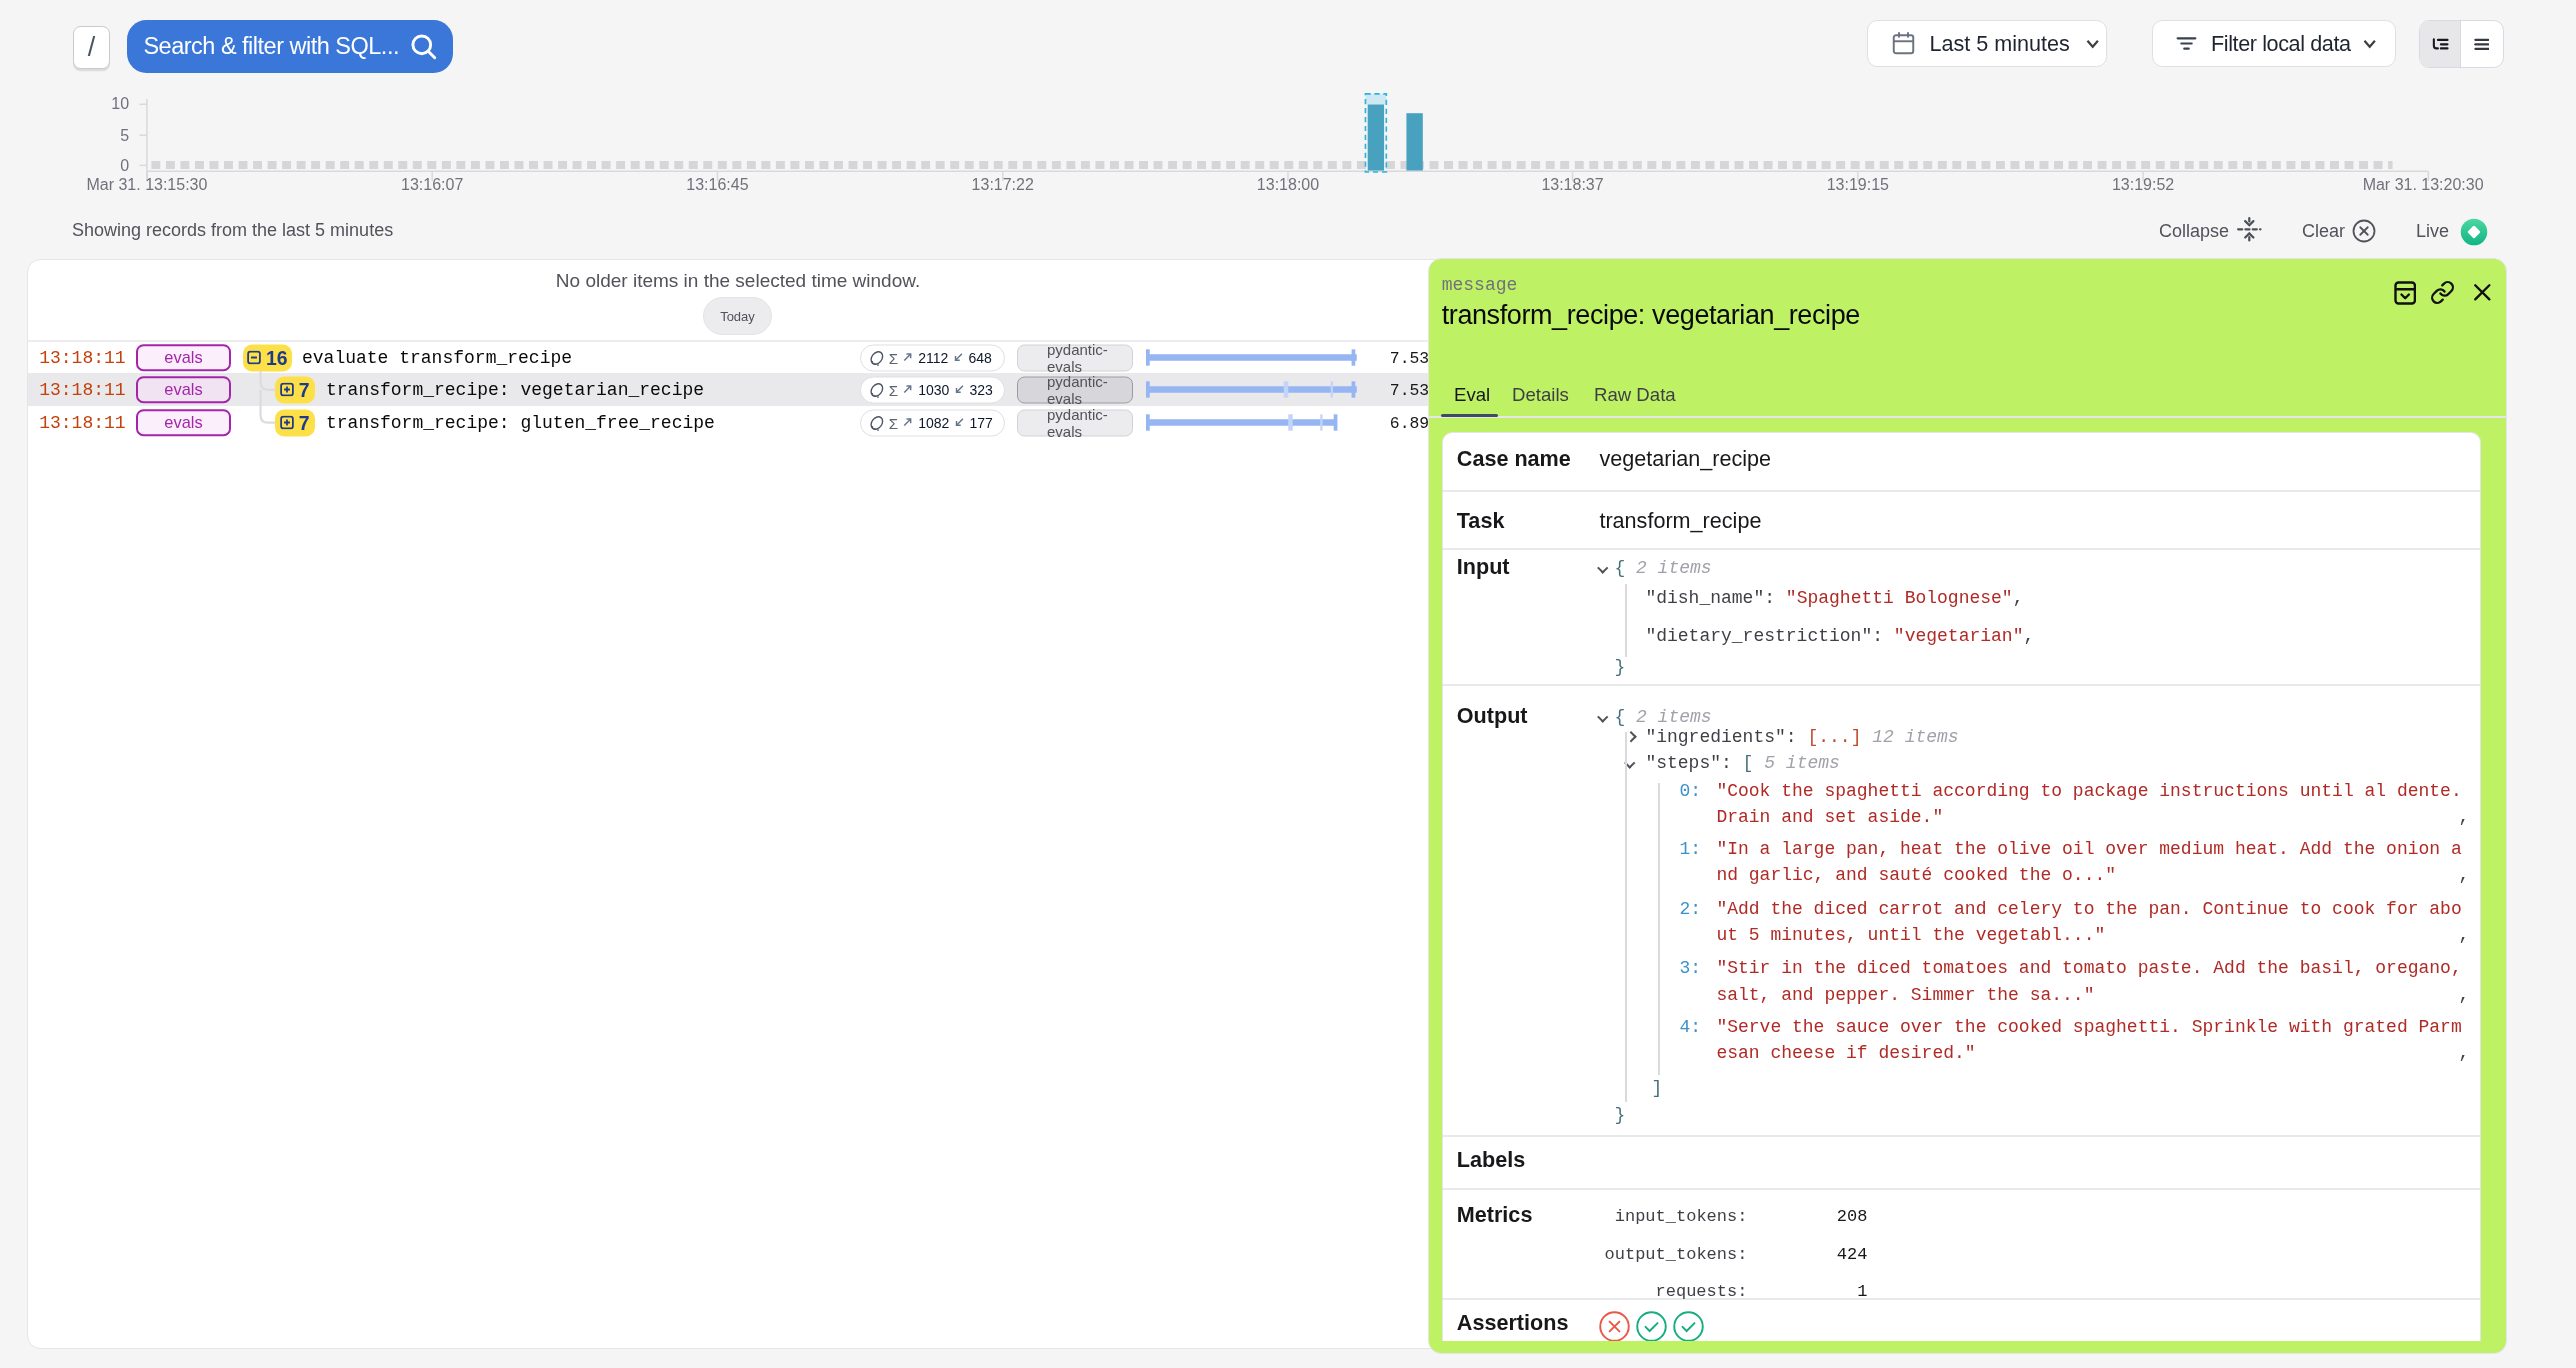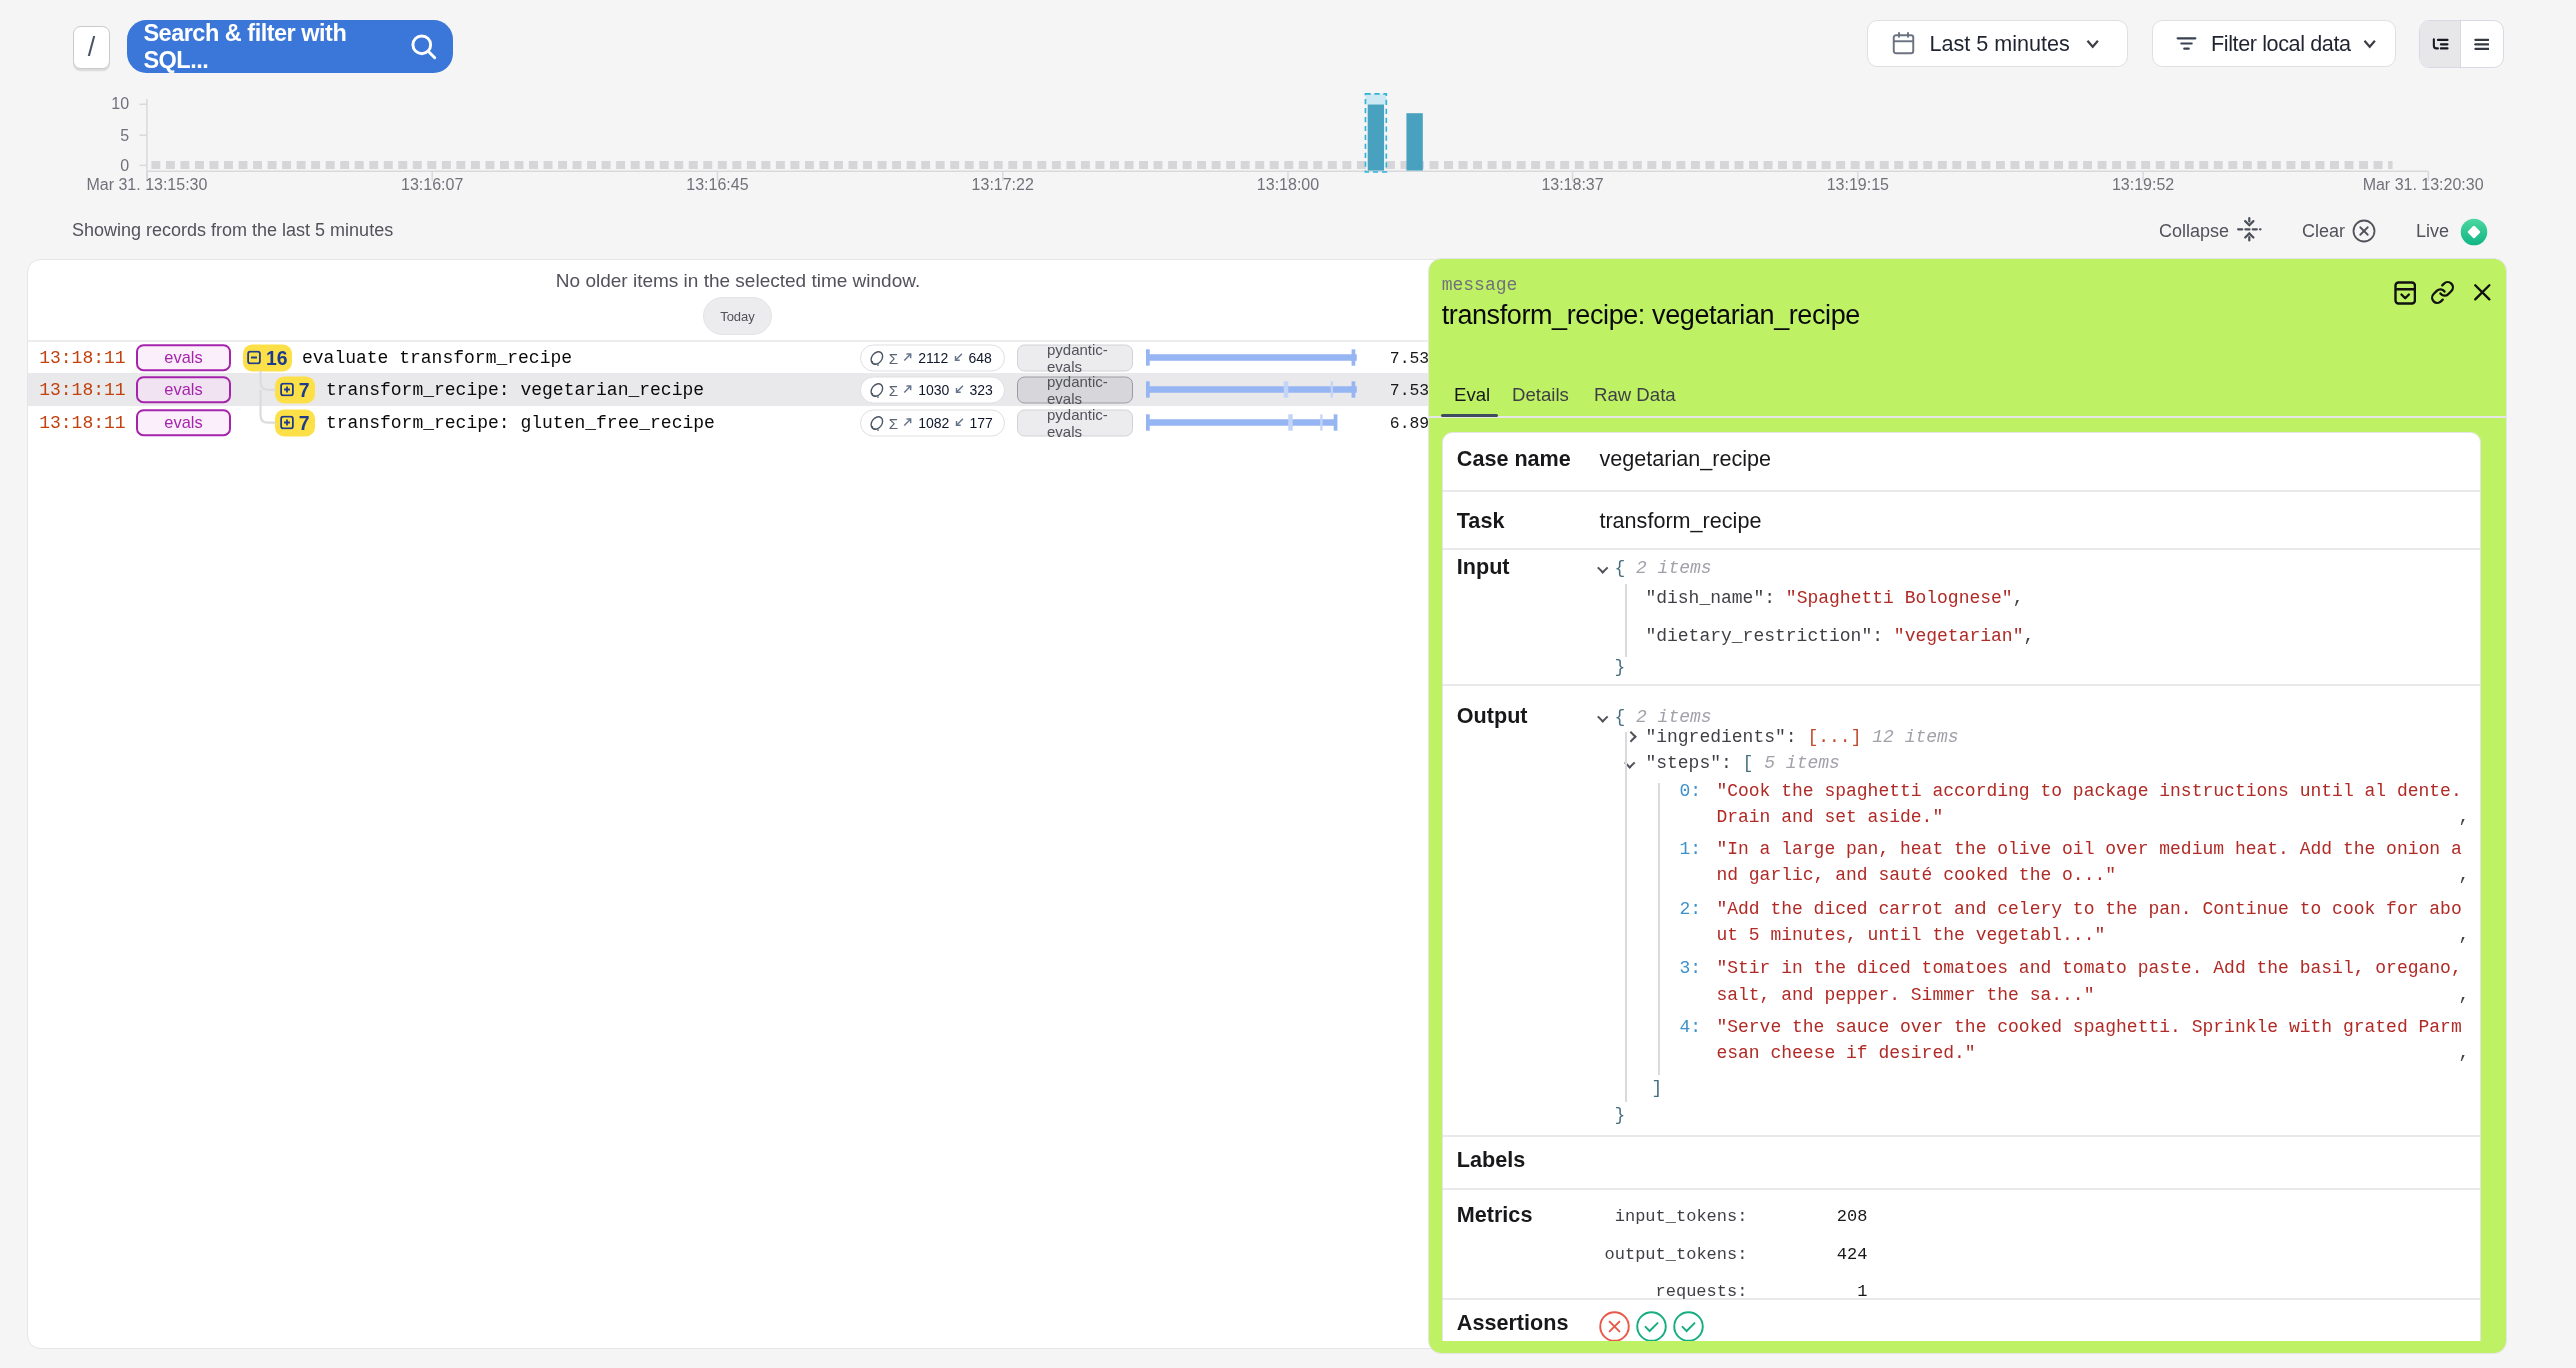--- a/index.html
+++ b/index.html
@@ -8,24 +8,24 @@
   .abs { position:absolute; }
   .mono { font-family:"Liberation Mono", monospace; }
 
   
   .slashkey { left:73px; top:26px; width:37px; height:43px; background:#fff;
     border:1.5px solid #c9c9ce; border-radius:7.5px; box-shadow:0 2.2px 0 rgba(0,0,0,.10);
     font-size:27px; color:#4b5563; display:flex; align-items:center; justify-content:center; }
   .searchbtn { left:127px; top:20px; width:326px; height:53px; background:#3b76d9;
     border-radius:19.4px; display:flex; align-items:center; color:#fff; font-size:23.5px; letter-spacing:-0.5px;
     padding:0 12px 0 16.4px; }
-  .searchbtn .txt { flex:1;font-weight:bold; }
+  .searchbtn .txt { flex:1; }
   .wbtn { top:20px; height:47px; background:#fff; border:1.5px solid #dfdfe3; border-radius:10.4px;
     display:flex; align-items:center; font-size:21.6px; font-weight:500; color:#1f2430; }
-  .btn-last5 { left:1867px; width:261px; }
+  .btn-last5 { left:1867px; width:240px; }
   .btn-filter { left:2152px; width:244px; }
   .toggle { left:2419px; top:20px; width:85px; height:48px; border:1.5px solid #d7d9e3;
     border-radius:10.4px; overflow:hidden; display:flex; background:#fff; }
   .toggle .seg { width:41px; height:100%; display:flex; align-items:center; justify-content:center; }
   .toggle .seg1 { background:#e7e7ea; border-right:1.5px solid #d7d9e3; }
 
   
   .showing { left:72px; top:220px; font-size:18px; color:#52525b; }
   .midlink { top:221px; font-size:18px; color:#52525b; }
 

